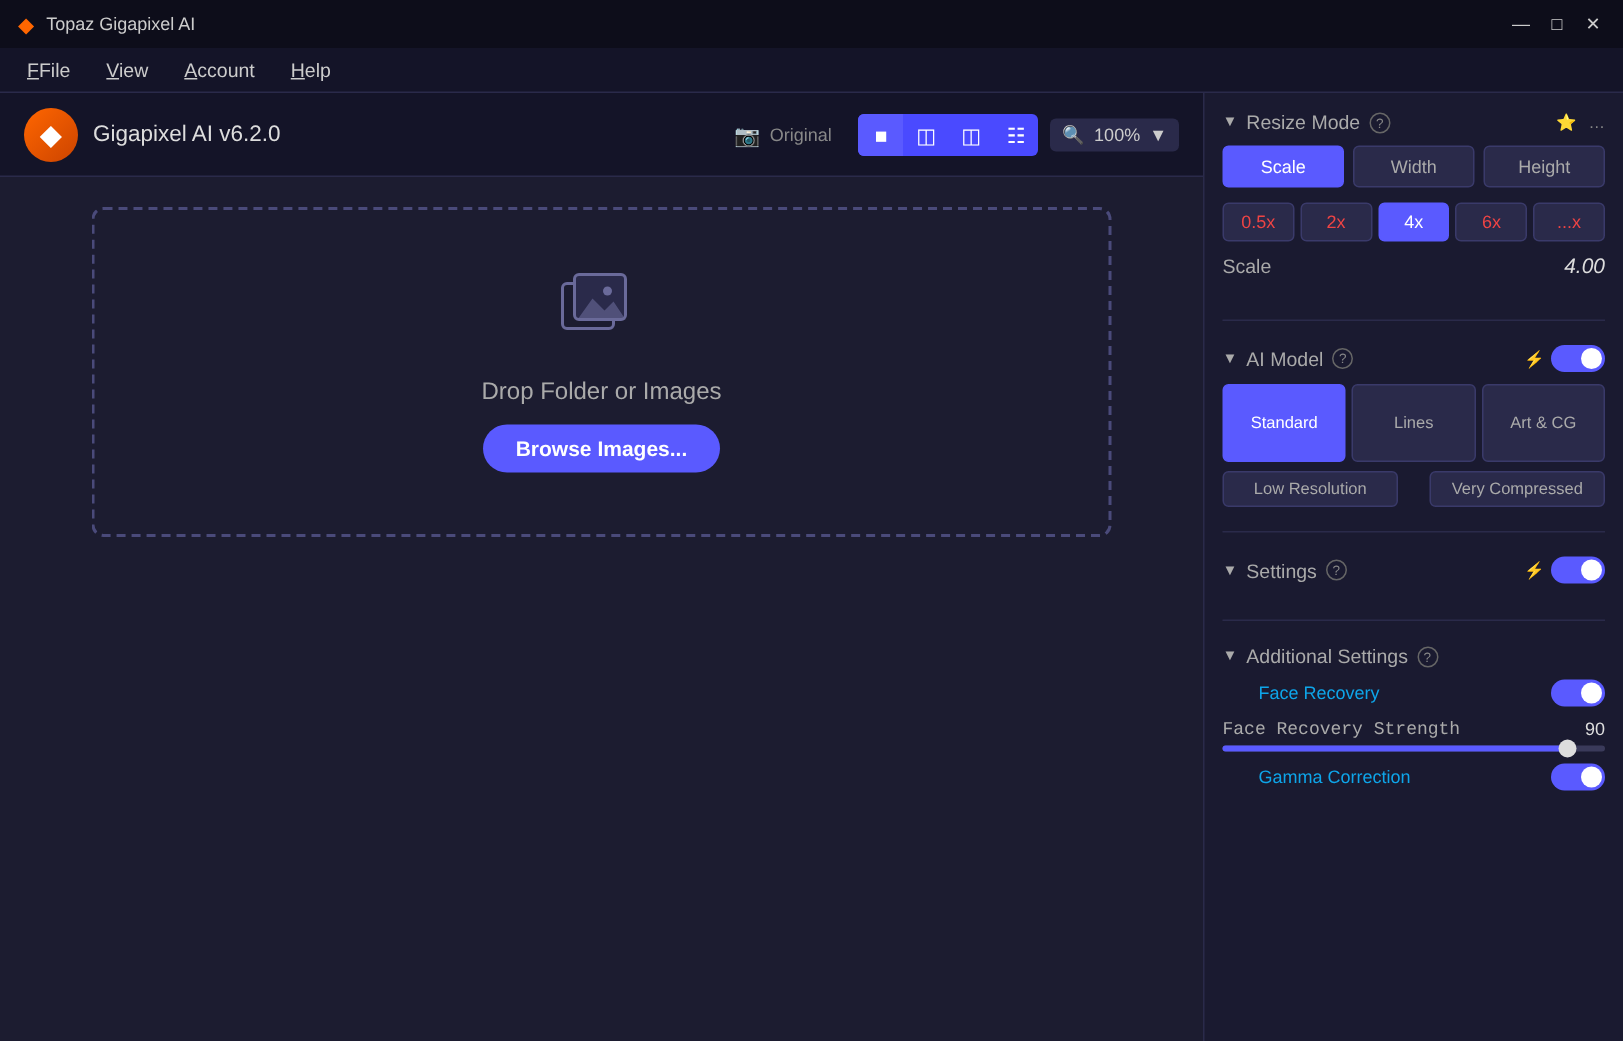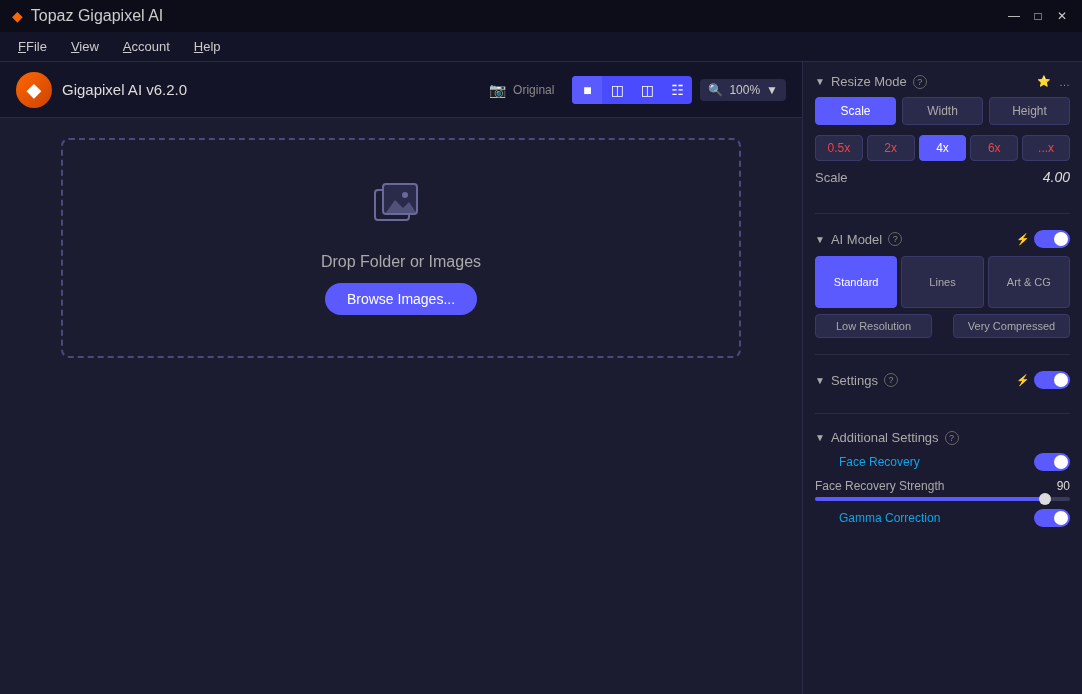--- a/index.html
+++ b/index.html
@@ -175,20 +175,21 @@
       font-weight: 500;
     }
     .browse-btn {
       padding: 8px 22px;
       background: #5a5aff;
       color: white;
       border: none;
       border-radius: 20px;
       font-size: 14px;
       cursor: pointer;
+      font-weight: bold;
     }
 
     
     #tutorial-section {
       width: 100%;
       max-width: 740px;
       margin-top: 20px;
       background: #252538;
       border-radius: 8px;
       padding: 20px;
@@ -416,21 +417,21 @@
       display: flex;
       flex-direction: column;
       gap: 4px;
       margin-bottom: 8px;
     }
     .slider-header {
       display: flex;
       justify-content: space-between;
       align-items: center;
     }
-    .slider-label { font-size: 12px; color: #aaa; }
+    .slider-label { font-size: 12px; color: #aaa; font-family: Liberation Mono, monospace; }
     .slider-value { font-size: 12px; color: #ddd; }
     .slider-track {
       height: 4px;
       background: #3a3a5a;
       border-radius: 2px;
       position: relative;
     }
     .slider-fill {
       height: 100%;
       background: #5a5aff;
@@ -443,21 +444,21 @@
       position: absolute;
       top: -4px;
       transform: translateX(-50%);
     }
   </style>
 </head>
 <body>
 
 <div id="title-bar">
   <span style="font-size:14px; color:#ff6600;">◆</span>
-  <span style="font-size:16px; color:#ccc; flex:1;">Topaz Gigapixel AI</span>
+  <span style="font-size:12px; color:#ccc; flex:1;">Topaz Gigapixel AI</span>
   <div class="window-controls">
     <button class="win-btn">—</button>
     <button class="win-btn">□</button>
     <button class="win-btn">✕</button>
   </div>
 </div>
 
 <div id="menu-bar">
   <div class="menu-item"><span class="underline">F</span><span>File</span></div>
   <div class="menu-item"><span class="underline">V</span><span>iew</span></div>

